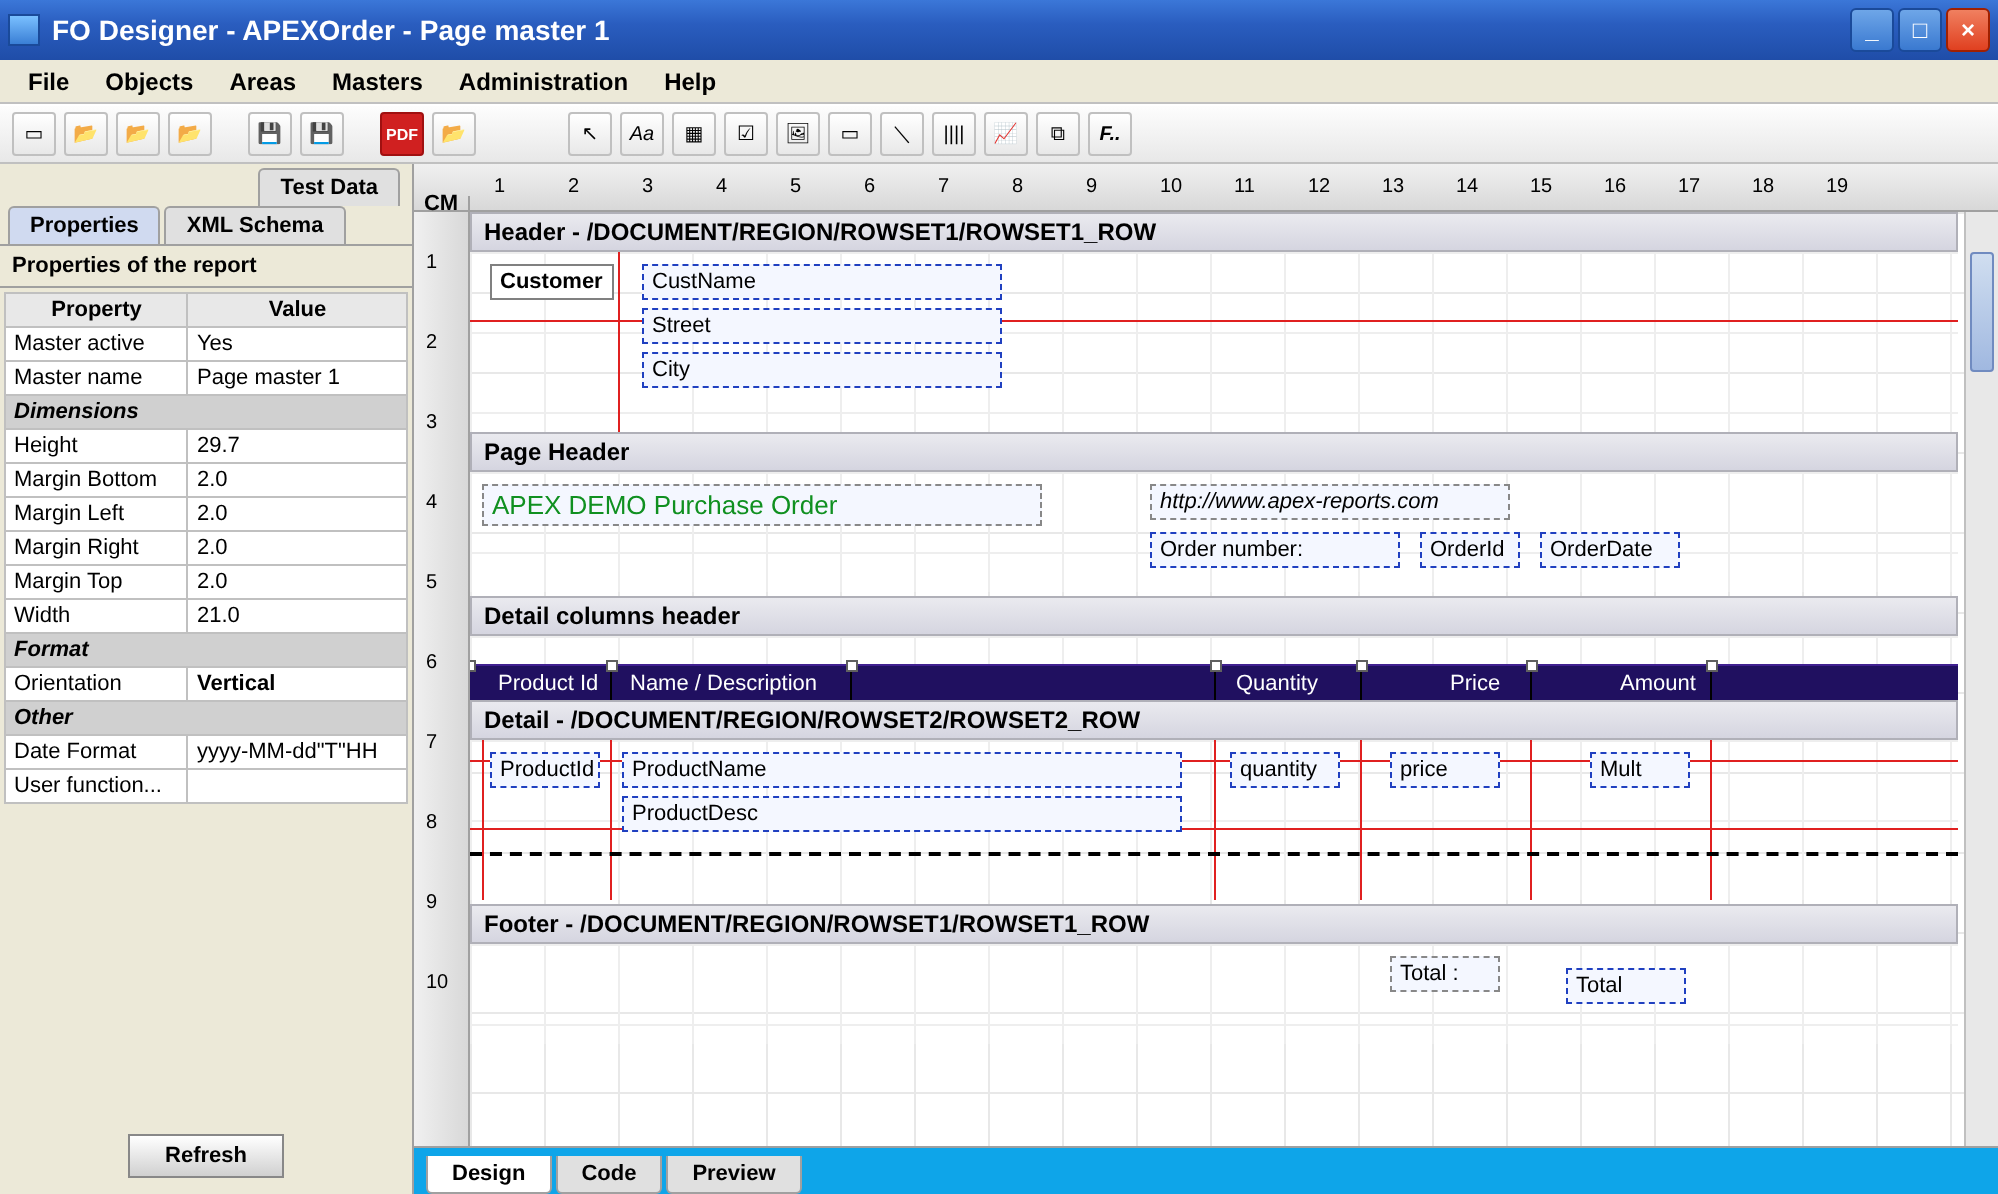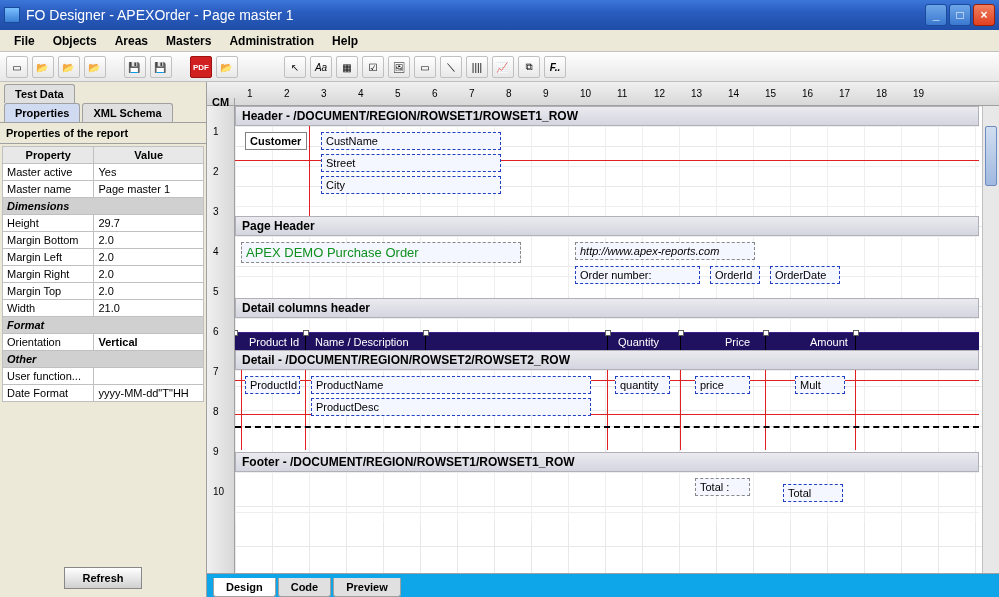--- a/index.html
+++ b/index.html
@@ -1,36 +1,36 @@
 <!DOCTYPE html>
 <html><head>
 <meta charset="utf-8">
 <style>
 * { box-sizing: border-box; margin: 0; padding: 0; font-family: Arial, sans-serif; font-size: 11px; }
 body { background: #ece9d8; width: 999px; height: 597px; overflow: hidden; }
 
 .titlebar { height: 30px; background: linear-gradient(#3b77d8,#2a5dbf 40%,#1f4da8); display: flex; align-items: center; padding: 0 4px; color: #fff; }
 .titlebar .appicon { width: 16px; height: 16px; background: linear-gradient(#7ac0ff,#3a7fd5); border: 1px solid #1a4a9a; margin-right: 6px; }
-.titlebar .title { font-size: 14px; font-weight: normal; flex: 1; }
+.titlebar .title { font-size: 14px; font-weight: bold; flex: 1; }
 .winbtns { display: flex; gap: 2px; }
 .winbtn { width: 22px; height: 22px; background: linear-gradient(#6ea6e8,#3a79d0); border: 1px solid #1a4a9a; border-radius: 3px; display:flex; align-items:center; justify-content:center; color:#fff; font-weight:bold; font-size:12px; }
 .winbtn.cl { background: linear-gradient(#f08060,#e04020); border-color:#a02000; }
 
 .menubar { height: 22px; background: #ece9d8; display: flex; align-items: center; padding: 0 6px; gap: 2px; border-bottom:1px solid #c0c0c0; }
 .menubar span { padding: 3px 8px; font-size:12px; font-weight:bold; }
 
 .toolbar { height: 30px; background: linear-gradient(#fdfdfd,#e8e8e8); border-top: 1px solid #fff; border-bottom: 1px solid #c0c0c0; display:flex; align-items:center; padding:0 6px; gap:4px; }
 .tbtn { width:22px; height:22px; border:1px solid #c0c0c0; background:linear-gradient(#fff,#e8e8e8); border-radius:2px; display:flex; align-items:center; justify-content:center; font-size:10px; }
 .tsep { width:10px; }
 .tbtn.pdf{color:#fff;background:#d02020;border-color:#a01010;font-size:8px;font-weight:bold;}
 .tbtn.fk{font-style:italic;font-weight:bold;}
 
 .mainrow { display:flex; height: calc(100% - 82px); }
 .leftpane { width: 207px; background:#ece9d8; border-right:1px solid #a0a0a0; display:flex; flex-direction:column; }
-.tabrow1{display:flex;padding:2px 4px 0 4px;}
+.tabrow1{display:flex;padding:2px 4px 0 4px;justify-content:flex-end;}
 .tabrow2{display:flex;padding:0 4px;}
 .tab{border:1px solid #a0a0a0;border-bottom:none;padding:3px 10px;background:#e0e0e0;border-radius:3px 3px 0 0;margin-right:2px;font-weight:bold;}
 .tab.act{background:#d0daf0;}
 .leftpane .hdr{border-top:1px solid #a0a0a0;border-bottom:1px solid #a0a0a0;padding:4px 6px;font-weight:bold;}
 .proptable{flex:0 0 auto;padding:2px;}
 .proptable table{width:100%;border-collapse:collapse;}
 .proptable th,.proptable td{border:1px solid #c0c0c0;padding:2px 4px;background:#fff;font-size:11px;text-align:left;height:16px;}
 .proptable .sec td{background:#d0d0d0;font-style:italic;font-weight:bold;}
 .proptable th{background:#e8e8e8;text-align:center;}
 .refresh{margin:8px auto;padding:4px 18px;border:1px solid #888;background:linear-gradient(#fff,#d0d0d0);font-weight:bold;}
@@ -170,26 +170,26 @@
               <td colspan="2">Format</td>
             </tr>
         <tr>
               <td>Orientation</td>
               <td style="font-weight:bold">Vertical</td>
             </tr>
         <tr class="sec">
               <td colspan="2">Other</td>
             </tr>
         <tr>
+              <td>Date Format</td>
+              <td>yyyy-MM-dd"T"HH</td>
+            </tr>
+        <tr>
               <td>User function...</td>
               <td></td>
-            </tr>
-        <tr>
-              <td>Date Format</td>
-              <td>yyyy-MM-dd"T"HH</td>
             </tr>
       </tbody>
         </table>
     </div>
     <div style="flex:1"></div>
     <button class="refresh">Refresh</button>
   </div>
 
   <div class="rightpane">
     <div class="rulerrow">

